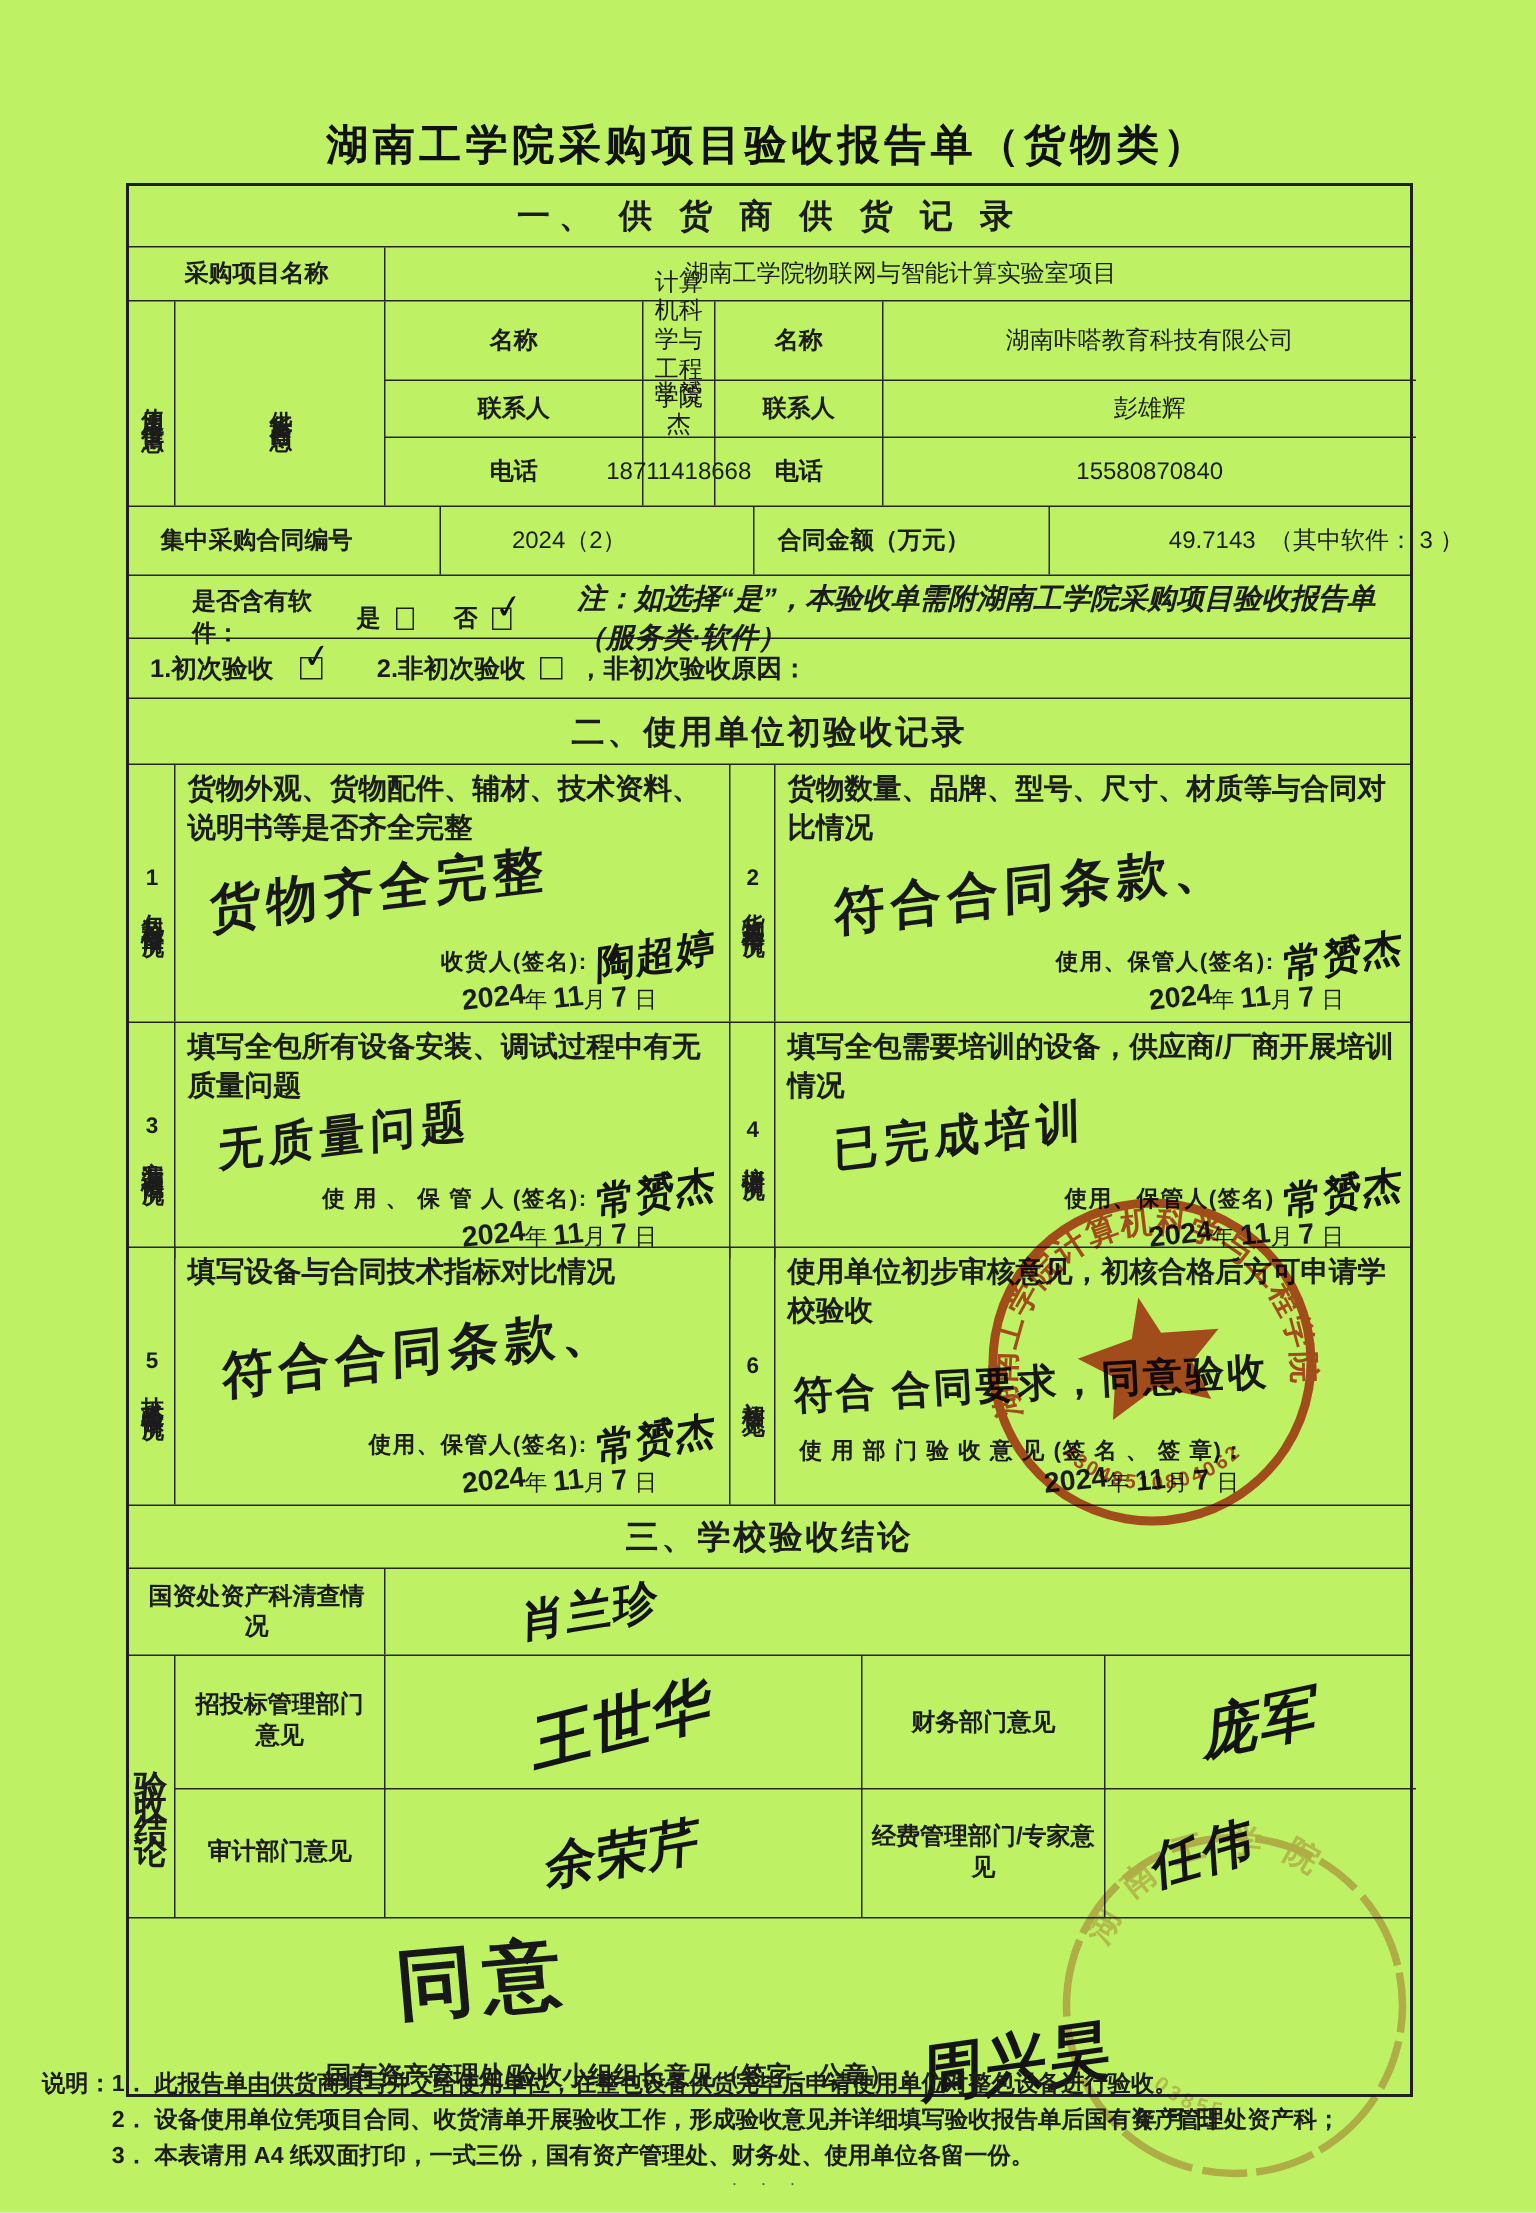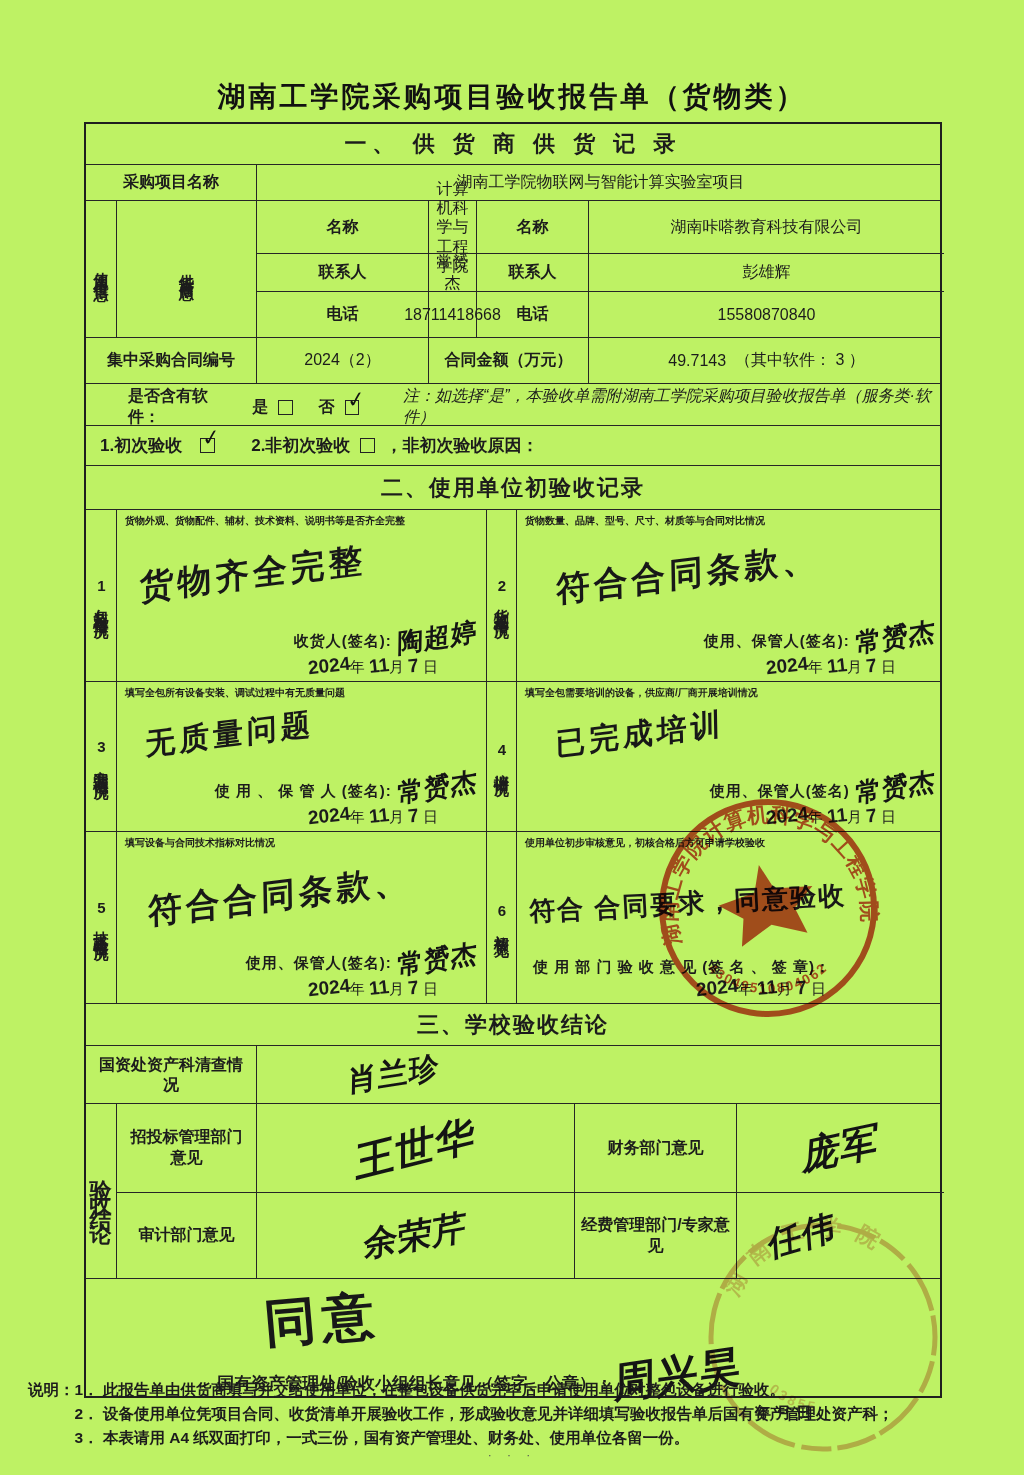--- a/index.html
+++ b/index.html
@@ -28,25 +28,25 @@
               transform:rotate(-8deg); line-height:1; }
   
   .hw { font-weight:700; color:#181818; display:inline-block; transform:rotate(-4deg);
         letter-spacing:2px; white-space:nowrap; }
   .hw-big { font-size:34px; transform:rotate(-7deg) skewX(-6deg); letter-spacing:4px; }
   .sig { font-weight:700; color:#141414; display:inline-block; transform:rotate(-9deg) skewX(-10deg);
          font-size:26px; letter-spacing:1px; white-space:nowrap; }
   .hwnum { font-weight:700; display:inline-block; transform:rotate(-6deg); font-size:19px; }
   
   .s2cell { position:relative; padding:4px 8px; display:flex; flex-direction:column; }
-  .prompt { font-size:10px; font-weight:700; text-align:left; line-height:1.35; }
+  .prompt { font-size:19px; font-weight:700; text-align:left; line-height:1.35; }
   .s2mid { flex:1; display:flex; align-items:center; }
   .s2sign { font-size:15px; font-weight:700; text-align:right; letter-spacing:1px; }
   .s2date { font-size:15px; text-align:right; padding-right:40px; }
-  .note-italic { font-style:italic; font-weight:400; font-size:16px; }
+  .note-italic { font-style:italic; font-weight:700; font-size:19px; }
   
   .notes { position:absolute; left:28px; top:1378px; width:968px; font-size:15.5px; font-weight:700; line-height:1.55; }
   .notes .nrow { display:flex; }
   .notes .ntitle { flex:0 0 auto; }
   .notes .nbody { flex:1; }
   .dots { position:absolute; left:0; top:1448px; width:100%; text-align:center; font-size:12px; letter-spacing:6px; color:#555; }
   .stamp { position:absolute; pointer-events:none; mix-blend-mode:multiply; }
 </style>
 </head>
 <body>
@@ -78,21 +78,21 @@
       <div class="cell val bl bt">常赟杰</div>
       <div class="cell lab bl bt">联系人</div>
       <div class="cell val bl bt">彭雄辉</div>
 
       <div class="cell lab bl bt">电话</div>
       <div class="cell val bl bt">18711418668</div>
       <div class="cell lab bl bt">电话</div>
       <div class="cell val bl bt">15580870840</div>
     </div>
 
-    <div class="row" style="grid-template-columns:170px 172px 160px 356px; height:46px;">
+    <div class="row" style="grid-template-columns:170px 172px 160px 356px; height:46px;gap:37px;">
       <div class="cell lab">集中采购合同编号</div>
       <div class="cell val bl">2024（2）</div>
       <div class="cell lab bl">合同金额（万元）</div>
       <div class="cell val bl">
         <span>49.7143</span>&nbsp;&nbsp;
         <span>（其中软件：  3   ）</span>
       </div>
     </div>
 
     <div class="row" style="grid-template-columns:1fr; height:42px;padding-left:28px;">

